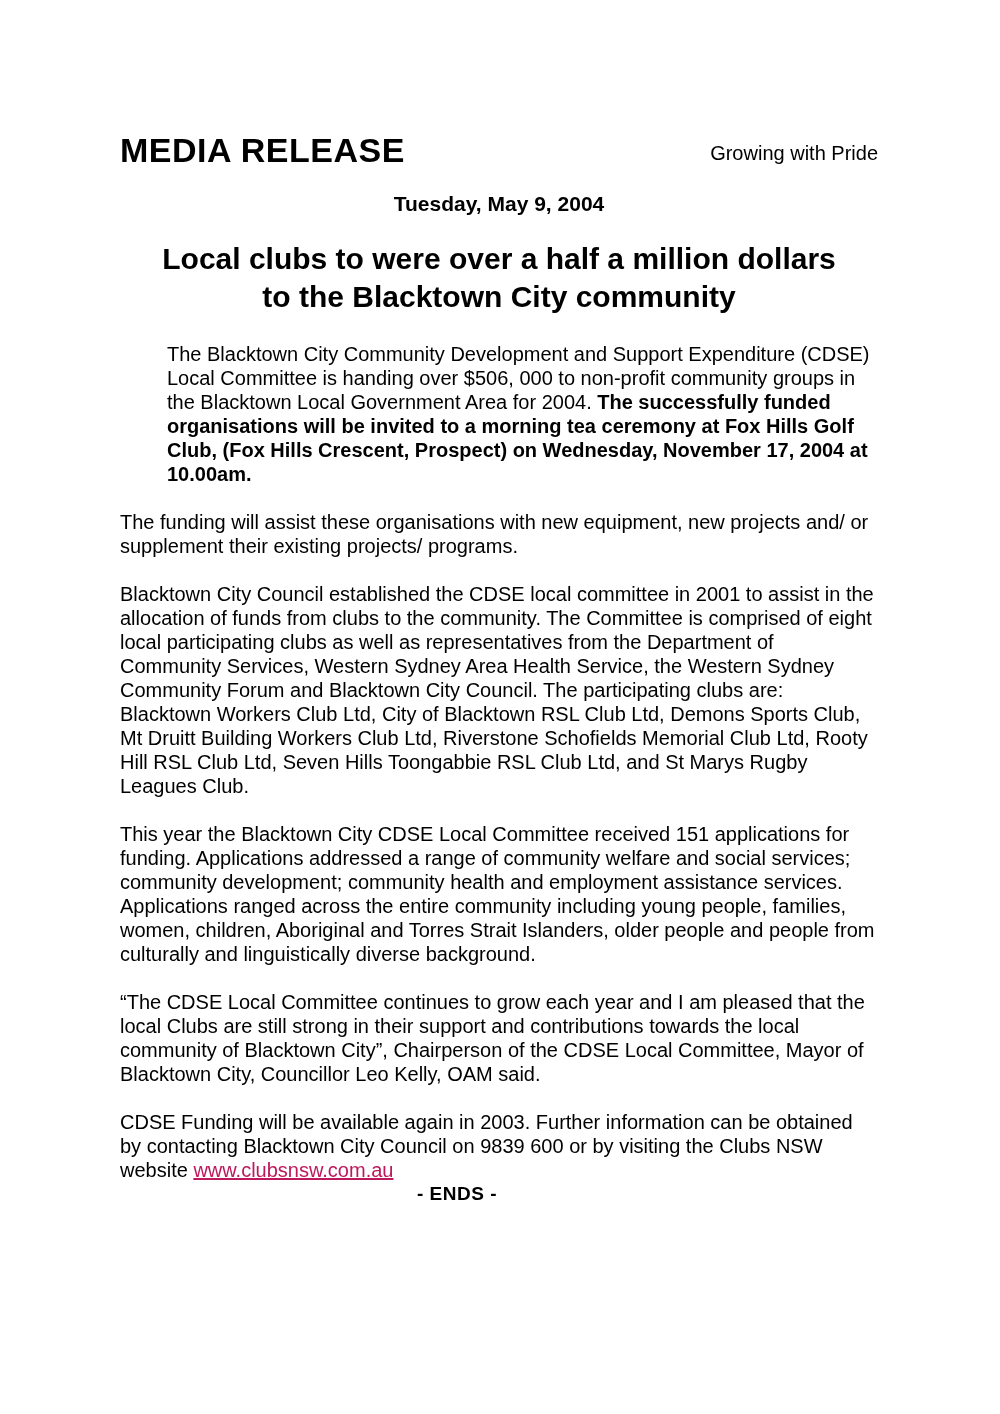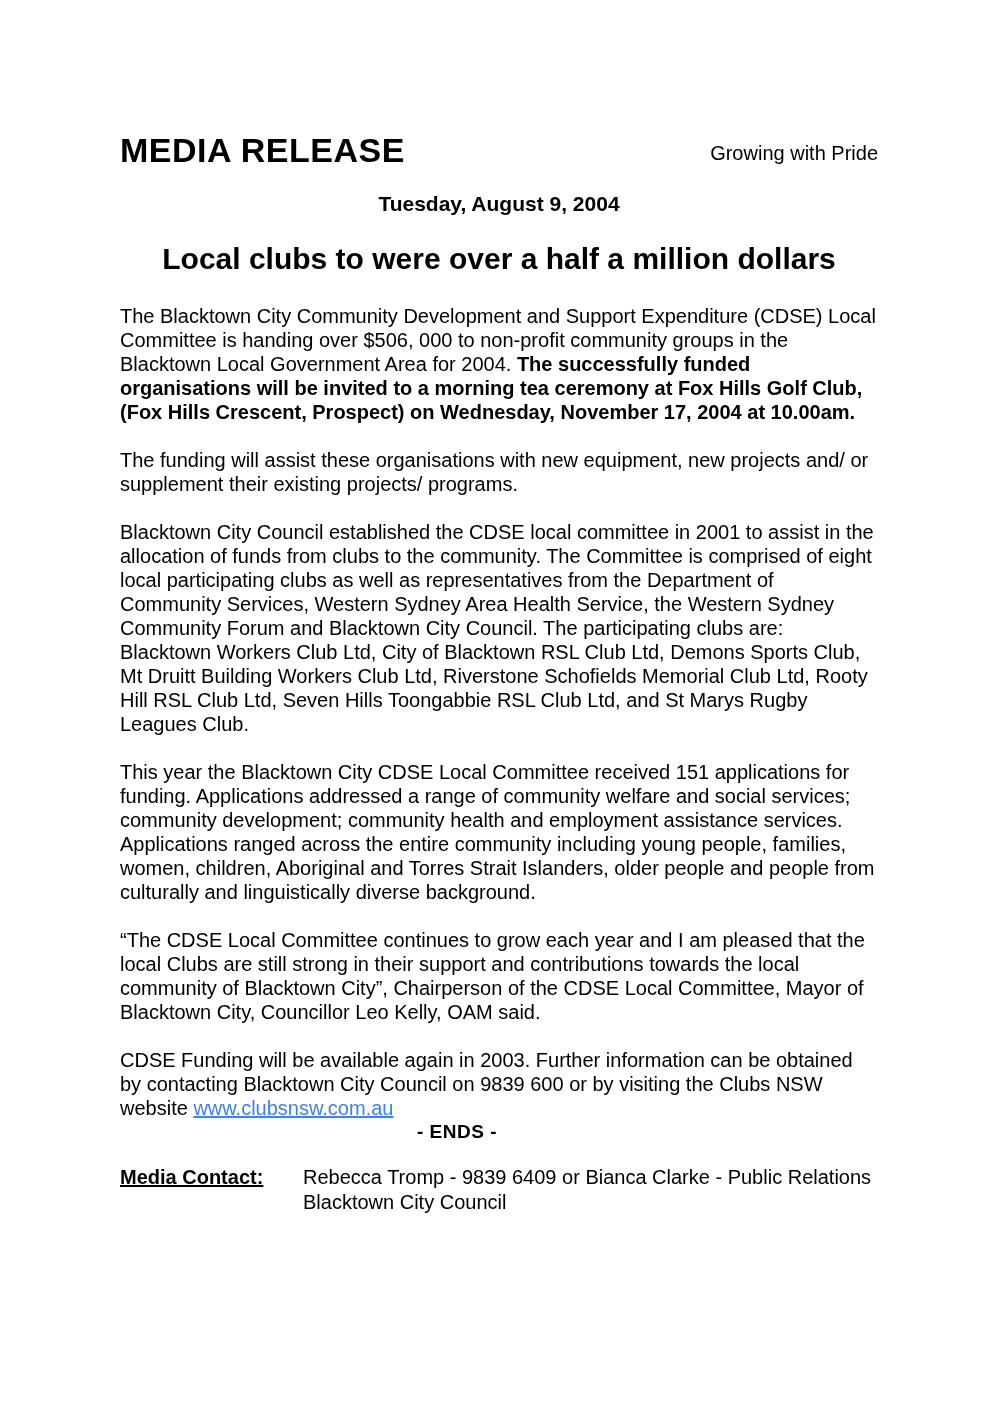--- a/index.html
+++ b/index.html
@@ -47,24 +47,24 @@
     text-align: center;
     margin: 24px 0 0 0;
     line-height: 38px;
   }
   .hl-line { display: block; }
   p.body-par {
     font-size: 20px;
     line-height: 24px;
     margin: 24px 0 0 0;
   }
-  p.body-par.first { margin-top: 26px; }
+  p.body-par.first { margin-top: 26px; margin-left: 47px; }
   .bold-run { font-weight: bold; }
   .weblink {
-    color: #3b82f6;
+    color: #be185d;
     text-decoration: underline;
     cursor: pointer;
   }
   .ends-marker {
     font-weight: bold;
     font-size: 19px;
     letter-spacing: 0.5px;
     text-align: center;
     position: relative;
     left: -42px;
@@ -86,42 +86,36 @@
 </head>
 <body>
 
 <div class="page">
 
   <header class="masthead">
     <h1 class="doc-type">MEDIA RELEASE</h1>
     <span class="tagline">Growing with Pride</span>
   </header>
 
-  <div class="release-date">Tuesday, August 9, 2004</div>
+  <div class="release-date">Tuesday, May 9, 2004</div>
 
   <h2 class="headline">
     <span class="hl-line">Local clubs to were over a half a million dollars</span>
+    <span class="hl-line">to the Blacktown City community</span>
   </h2>
 
   <p class="body-par first"><span>The Blacktown City Community Development and Support Expenditure (CDSE) Local Committee is handing over $506, 000 to non-profit community groups in the Blacktown Local Government Area for 2004. </span><span class="bold-run">The successfully funded organisations will be invited to a morning tea ceremony at Fox Hills Golf Club, (Fox Hills Crescent, Prospect) on Wednesday, November 17, 2004 at 10.00am.</span></p>
 
   <p class="body-par">The funding will assist these organisations with new equipment, new projects and/ or supplement their existing projects/ programs.</p>
 
   <p class="body-par">Blacktown City Council established the CDSE local committee in 2001 to assist in the allocation of funds from clubs to the community. The Committee is comprised of eight local participating clubs as well as representatives from the Department of Community Services, Western Sydney Area Health Service, the Western Sydney Community Forum and Blacktown City Council. The participating clubs are: Blacktown Workers Club Ltd, City of Blacktown RSL Club Ltd, Demons Sports Club, Mt Druitt Building Workers Club Ltd, Riverstone Schofields Memorial Club Ltd, Rooty Hill RSL Club Ltd, Seven Hills Toongabbie RSL Club Ltd, and St Marys Rugby Leagues Club.</p>
 
   <p class="body-par">This year the Blacktown City CDSE Local Committee received 151 applications for funding. Applications addressed a range of community welfare and social services; community development; community health and employment assistance services. Applications ranged across the entire community including young people, families, women, children, Aboriginal and Torres Strait Islanders, older people and people from culturally and linguistically diverse background.</p>
 
   <p class="body-par">“The CDSE Local Committee continues to grow each year and I am pleased that the local Clubs are still strong in their support and contributions towards the local community of Blacktown City”, Chairperson of the CDSE Local Committee, Mayor of Blacktown City, Councillor Leo Kelly, OAM said.</p>
 
 
   <p class="body-par"><span>CDSE Funding will be available again in 2003. Further information can be obtained by contacting Blacktown City Council on 9839 600 or by visiting the Clubs NSW website </span><a class="weblink" href="#">www.clubsnsw.com.au</a></p>
 
   <div class="ends-marker">- ENDS -</div>
 
-  <div class="contact-row">
-    <span class="contact-label">Media Contact:</span>
-    <div class="contact-info">
-      <div>Rebecca Tromp - 9839 6409 or Bianca Clarke - Public Relations</div>
-      <div>Blacktown City Council</div>
-    </div>
-  </div>
 
 </div>
 
 </body></html>

